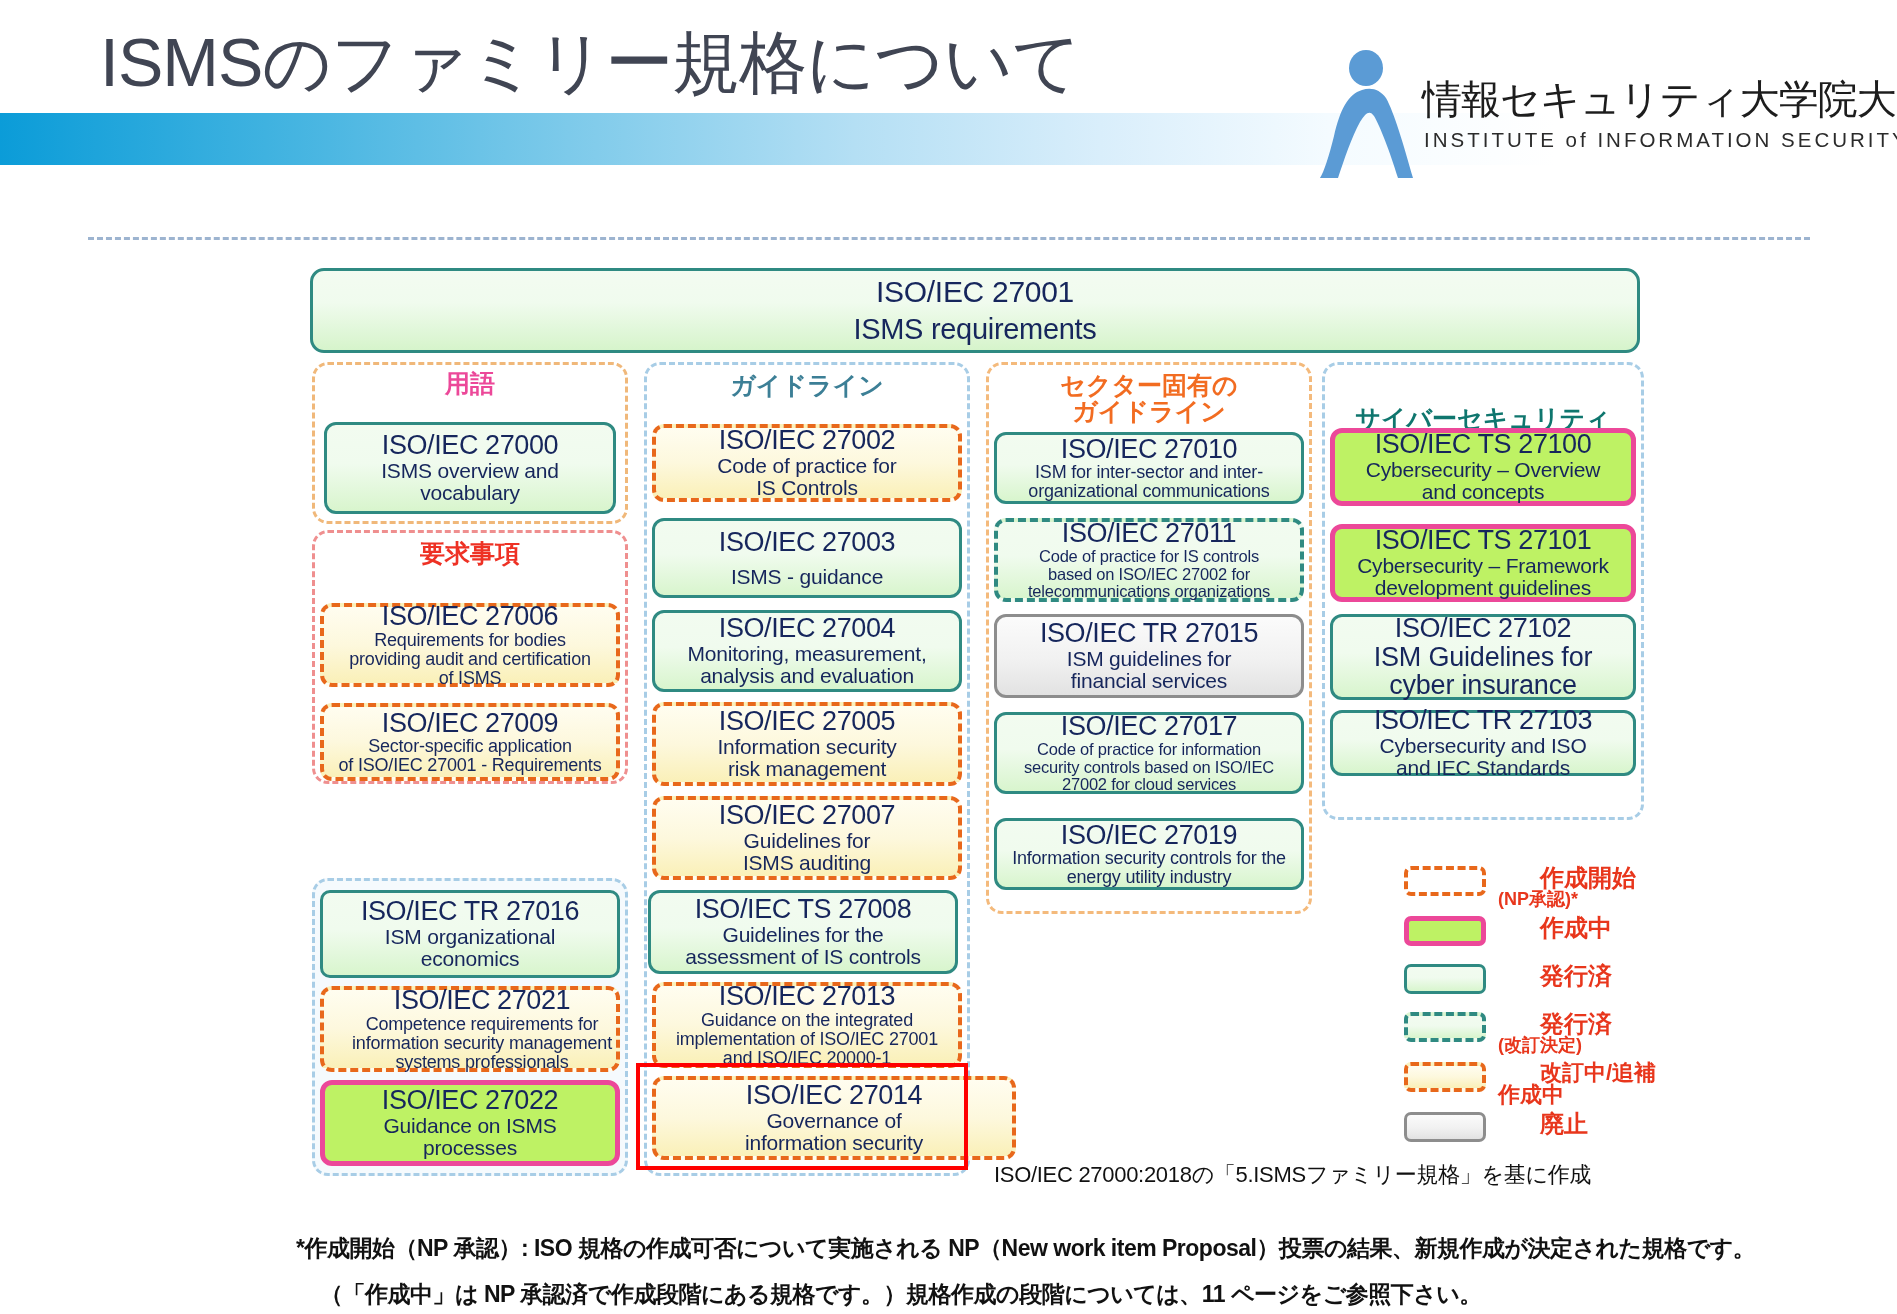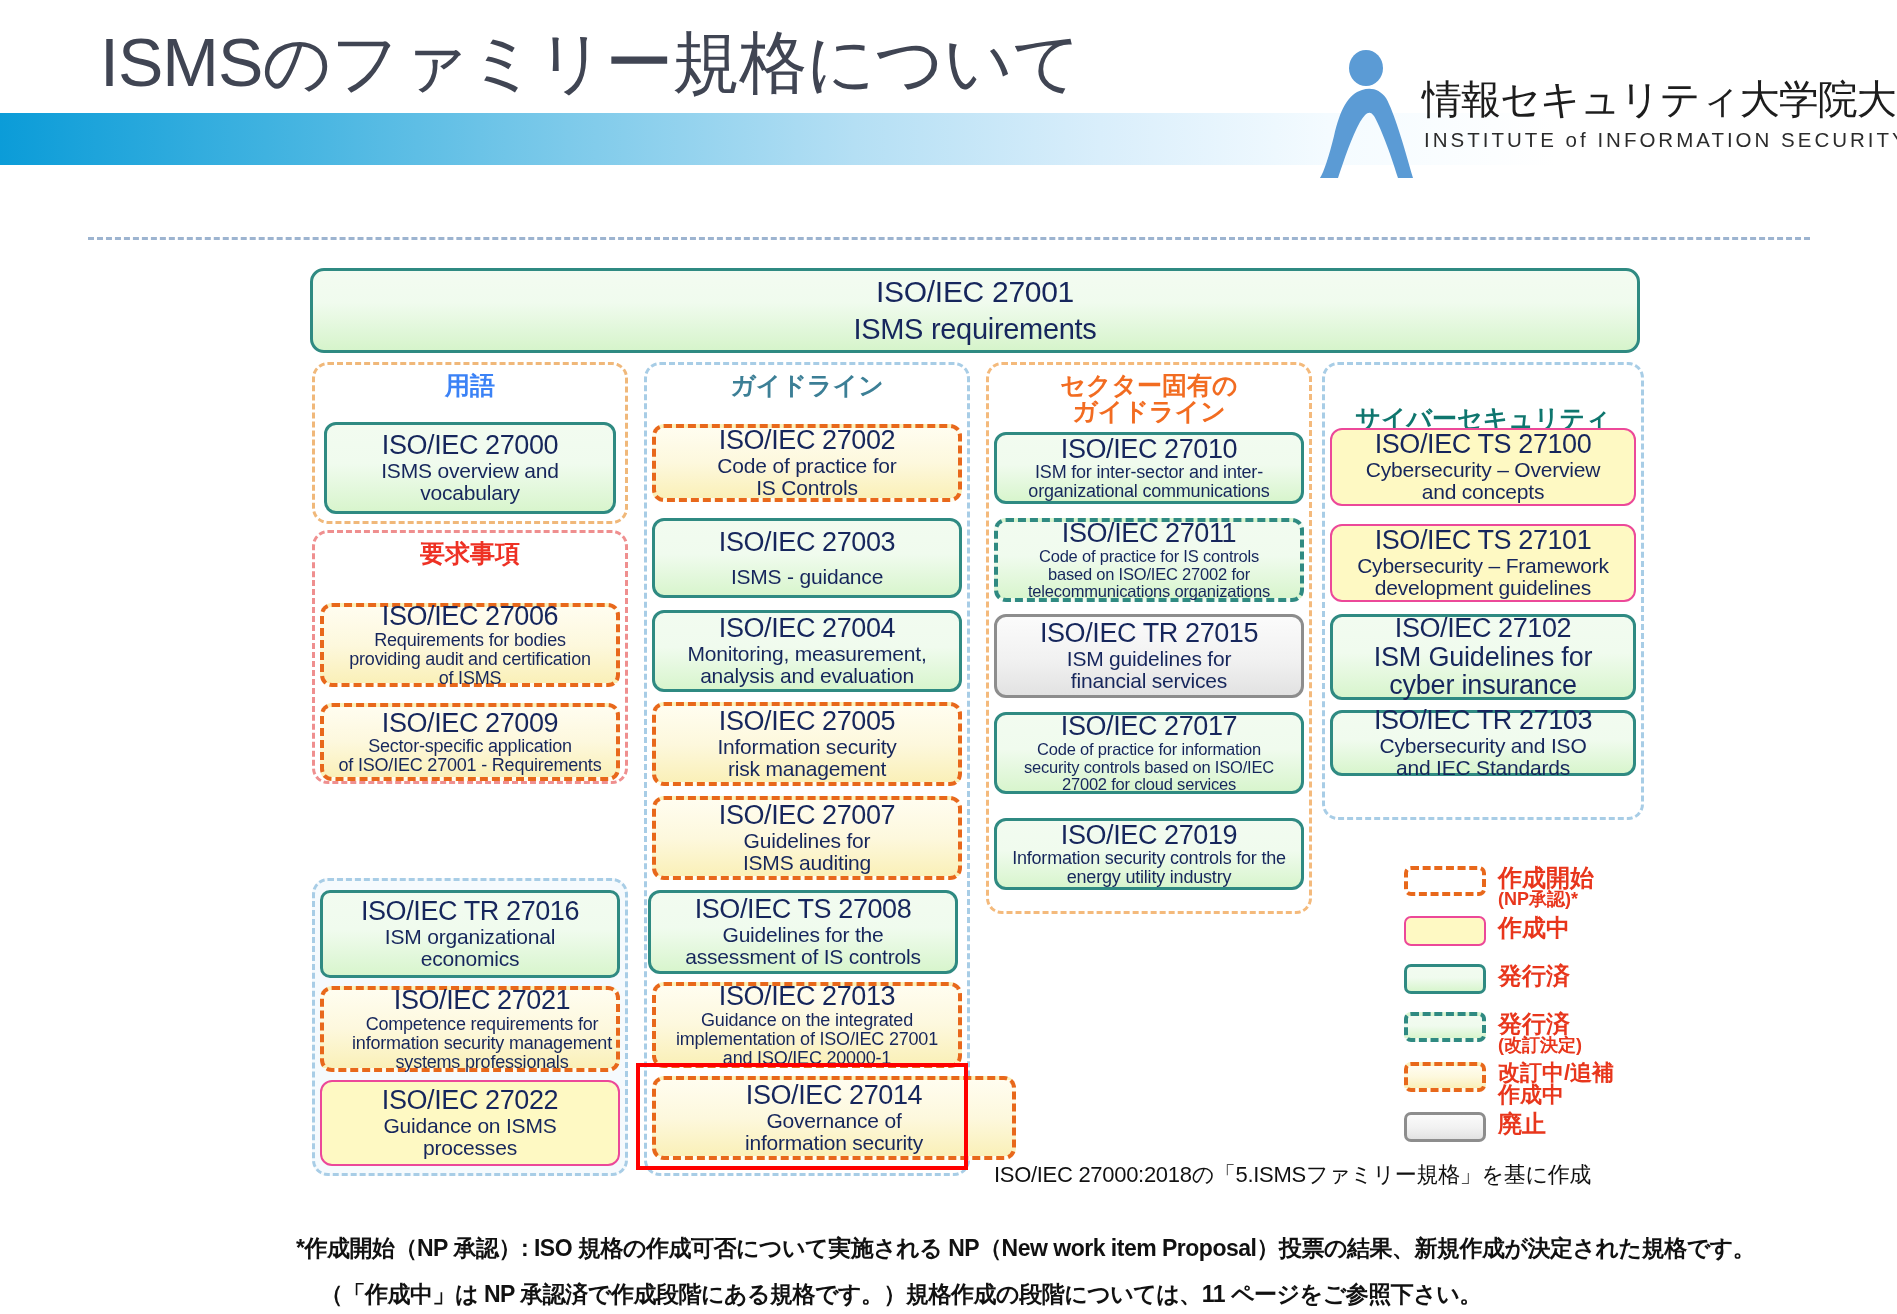--- a/index.html
+++ b/index.html
@@ -59,22 +59,22 @@
   
   .s-published {            
     border: 3px solid #2f8a82;
     background: linear-gradient(to bottom, #f2fbf0 0%, #f0fbee 45%, #d8f5cd 100%);
   }
   .s-published-rev {        
     border: 4px dashed #2f8a82;
     background: linear-gradient(to bottom, #f2fbf0 0%, #f0fbee 45%, #d8f5cd 100%);
   }
   .s-drafting {             
-    border: 2px solid #ec4899;
-    background: #fef9c3;
+    border: 5px solid #ec4899;
+    background: #bef264;
   }
   .s-np {                   
     border: 4px dashed #e8681b;
     background: transparent;
   }
   .s-revising {             
     border: 4px dashed #e8681b;
     background: linear-gradient(to bottom, #fffdf0 0%, #fdf8dd 50%, #faf0b8 100%);
   }
   .s-withdrawn {            
@@ -113,21 +113,21 @@
   #highlight-27014 {
     position: absolute; left: 636px; top: 1063px; width: 332px; height: 107px;
     border: 4px solid #ff0000; background: transparent;
   }
 
   
   #legend { position: absolute; left: 1404px; top: 866px; width: 300px; height: 280px; }
   .lg-row { position: absolute; left: 0; width: 300px; display: flex; align-items: flex-start; }
   .lg-swatch { width: 82px; height: 30px; border-radius: 7px; flex: none; margin-right: 12px; }
   .lg-text { color: #e8361c; font-weight: 700; line-height: 1.0; padding-top: 0px; }
-  .lg-text .l1 { font-size: 24px; display: block; }
+  .lg-text .l1 { font-size: 24px; display: block; margin-left: 42px; }
   .lg-text .l2 { font-size: 18px; display: block; }
 
   
   #source-note {
     position: absolute; left: 994px; top: 1160px;
     font-size: 22px; color: #111111; white-space: nowrap; letter-spacing: -0.3px;
   }
   #fn1 {
     position: absolute; left: 296px; top: 1233px;
     font-size: 23px; color: #111111; white-space: nowrap; letter-spacing: -0.5px; font-weight: 700;
@@ -157,21 +157,21 @@
 </div>
 
 <div id="diagram">
 
   <div id="box-27001">
     <div class="code">ISO/IEC 27001</div>
     <div class="desc">ISMS requirements</div>
   </div>
 
   <div class="group g-orange" style="left:312px; top:362px; width:316px; height:162px;">
-    <div class="g-title" style="color:#3b82f6;">用語</div>
+    <div class="g-title" style="color:#ec4899;font-family:Liberation Mono, monospace;">用語</div>
   </div>
   <div class="node s-published" style="left:324px; top:422px; width:292px; height:92px;">
     <div class="code">ISO/IEC 27000</div>
     <div class="desc">ISMS overview and</div>
     <div class="desc">vocabulary</div>
   </div>
 
   <div class="group g-pink" style="left:312px; top:530px; width:316px; height:254px;">
     <div class="g-title" style="color:#ee3124;">要求事項</div>
   </div>

